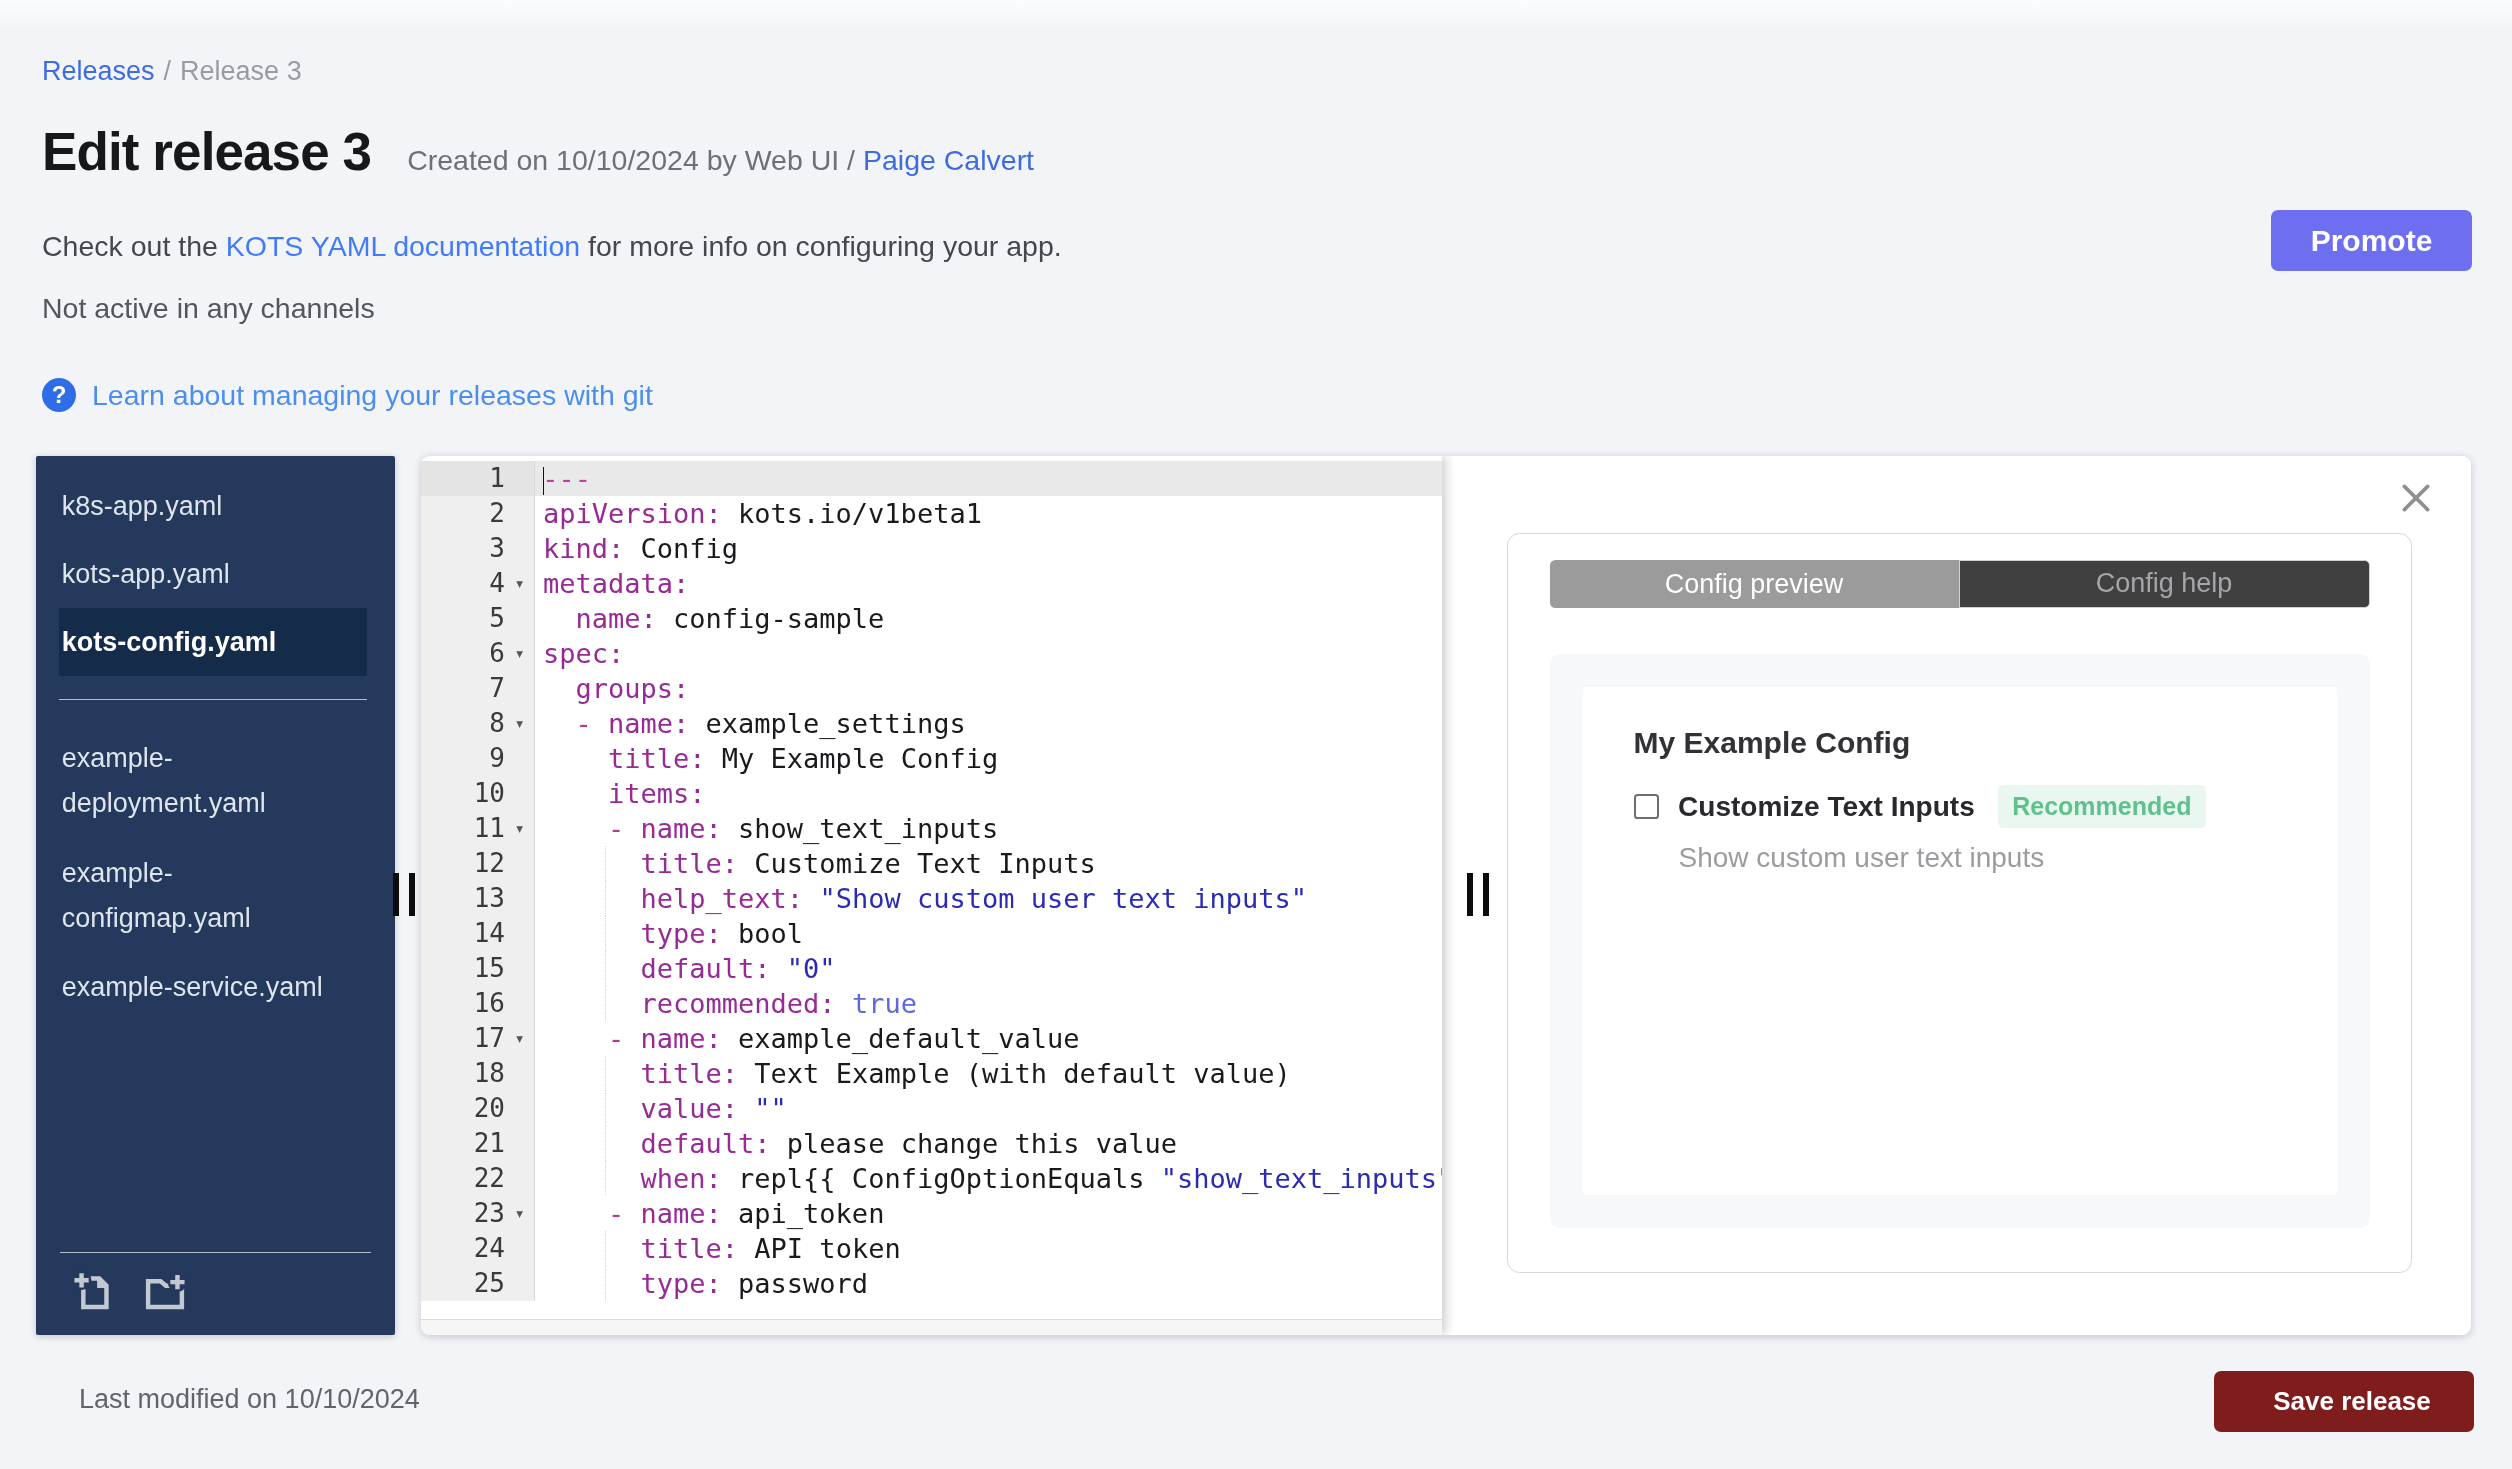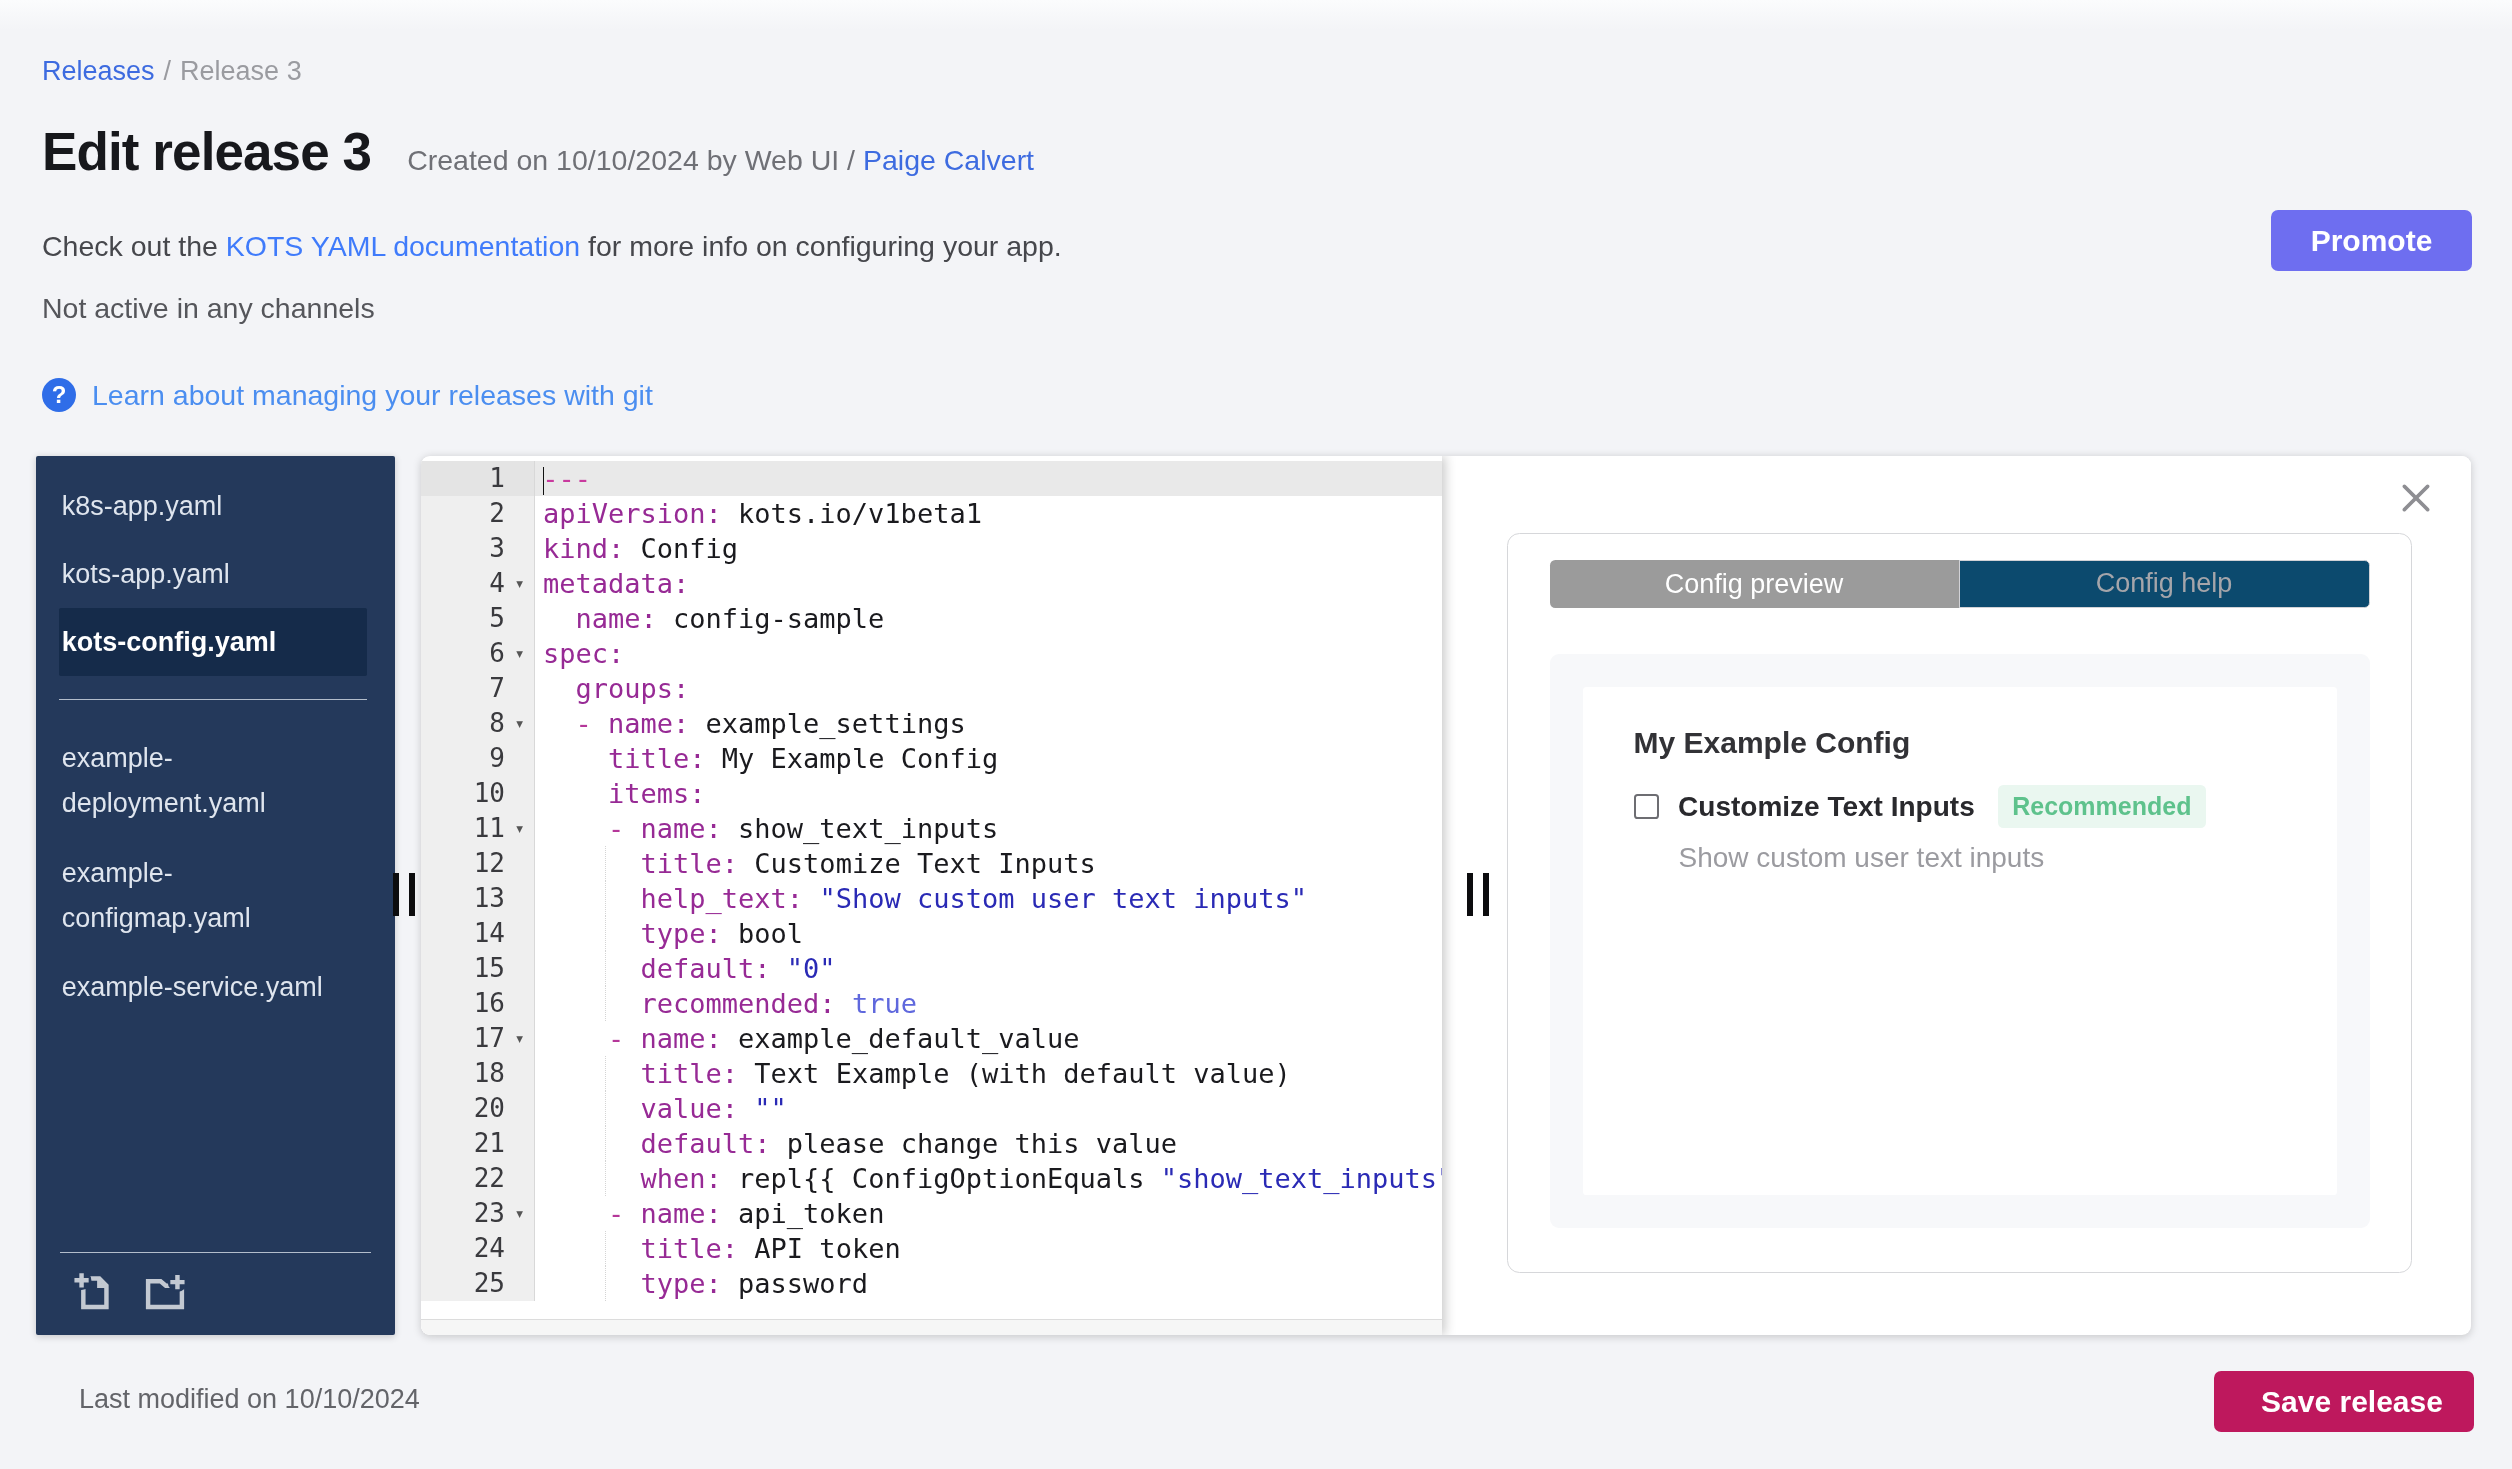--- a/index.html
+++ b/index.html
@@ -115,42 +115,42 @@
   .panel-close { position:absolute; top:25px; right:39px; width:34px; height:34px; cursor:pointer; }
   .card {
     position:absolute; left:65px; top:77px; width:905px; height:740px;
     border:1.8px solid #d6d7da; border-radius:12.5px; background:#fff;
   }
   .tabs { display:flex; width:820px; margin:26px auto 0; }
   .tab {
     flex:1; height:48px; line-height:48px; text-align:center; font-size:27px; cursor:pointer;
   }
   .tab.active { background:#9b9b9b; color:#fff; border-radius:5.3px 0 0 5.3px; }
-  .tab.inactive { background:#0c4a6e; color:#a5a5aa; border:1.8px solid #d2d2d6; border-radius:0 5.3px 5.3px 0; line-height:45px; }
+  .tab.inactive { background:#404040; color:#a5a5aa; border:1.8px solid #d2d2d6; border-radius:0 5.3px 5.3px 0; line-height:45px; }
   .gray-area {
     width:820px; height:574px; margin:46px auto 0; background:#f7f8fa; border-radius:9px; padding:33px;
   }
   .inner-card { width:754px; height:508px; background:#fff; border-radius:3.6px; padding:39px 27px 0 51px; }
   .group-title { font-size:30px; font-weight:700; color:#323236; }
   .cfg-row { margin-top:25px; display:flex; align-items:center; gap:19.6px; }
   .checkbox {
     width:25px; height:25px; border:2.7px solid #6d6d72; border-radius:3.6px; background:#fff; cursor:pointer;
   }
   .item-label { font-size:28px; font-weight:700; color:#29292d; }
   .badge {
     margin-left:3.6px; padding:7.1px 14.3px; font-size:25px; font-weight:700;
     color:#5ec28c; background:#eaf7f0; border-radius:5.3px;
   }
   .item-help { margin-top:14.3px; margin-left:45px; font-size:28px; color:#9b9ba0; }
 
   
   .last-modified { position:absolute; left:42px; top:1384px; font-size:27px; color:#636469;margin-left:37px; }
   .save-btn {
     position:absolute; right:38px; top:1371px; width:260px; height:61px;
-    background:#be185d; color:#fff; font-size:30px; font-weight:700;
+    background:#7f1d1d; color:#fff; font-size:26px; font-weight:700;
     border:none; border-radius:7.1px; cursor:pointer;
     font-family:"Liberation Sans", sans-serif;
     padding-left:16px;
   }
 </style>
 </head>
 <body>
 
 <div class="breadcrumb">
   <a class="bc-link">Releases</a><span class="bc-sep">/</span><span class="bc-cur">Release 3</span>

